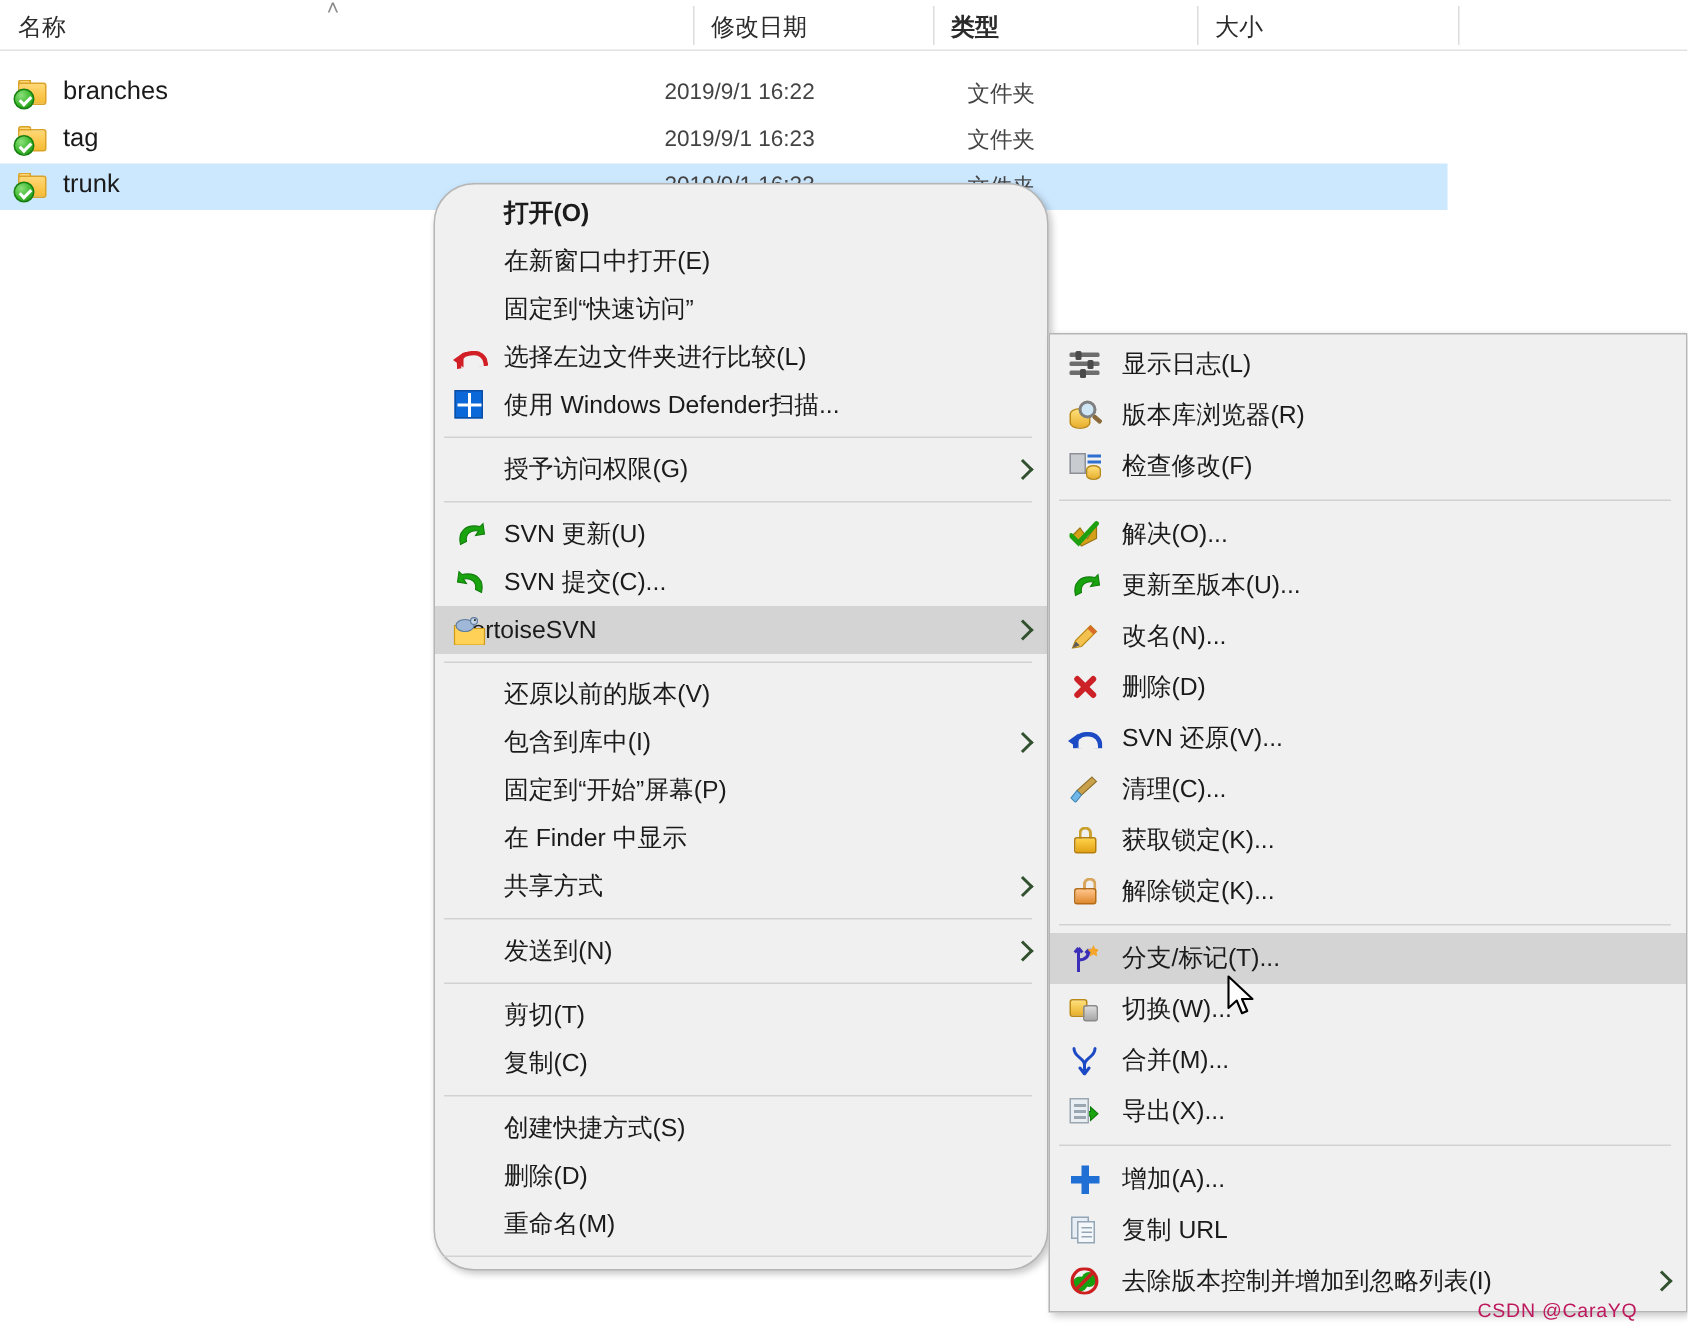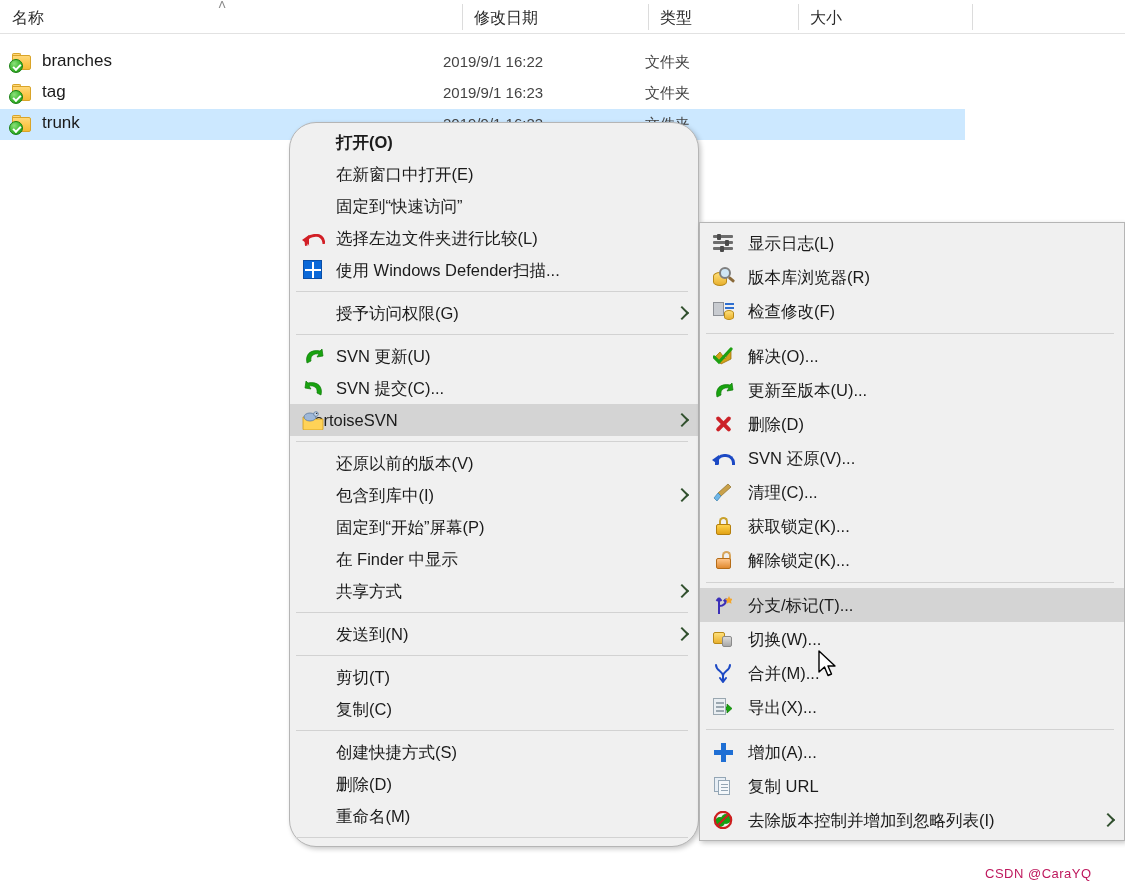--- a/index.html
+++ b/index.html
@@ -245,21 +245,21 @@
     <div class="sort-caret">˄</div>
 
     <div id="col-headers">
         <div class="col-header" style="left: 0px; width: 442px;">
           <div class="ch-label">名称</div>
         </div>
         <div class="col-header" style="left: 442px; width: 200px; margin-left: 20px;">
           <div class="ch-label">修改日期</div>
           <div class="col-sep" style="left: 0px;"></div>
         </div>
-        <div class="col-header" style="left: 648px; width: 200px;">
+        <div class="col-header" style="left: 622px; width: 200px; font-weight: bold;">
           <div class="ch-label">类型</div>
           <div class="col-sep" style="left: 0px;"></div>
         </div>
         <div class="col-header" style="left: 798px; width: 130px;">
           <div class="ch-label">大小</div>
           <div class="col-sep" style="left: 0px;"></div>
         </div>
         <div class="col-sep" style="left: 972px;"></div>
       </div>
     <div class="header-rule"></div>
@@ -453,20 +453,30 @@
           <span class="i-arrow-green">
             <svg width="20" height="18" viewBox="0 0 20 18">
               <path d="M16 3 C6 1, 1 7, 3 15 L7 13 C6 8, 10 5, 15 6 L13 9 L19 8 L18 1 Z" fill="#18a30f" stroke="#0e7a08" stroke-width="0.7"></path>
             </svg>
           </span>
         </span>
         <span class="label">更新至版本(U)...</span>
       </div>
       <div class="mi">
         <span class="ico">
+          <span class="i-pencil"><svg width="20" height="18" viewBox="0 0 20 18">
+              <path d="M2 17 L4 12 L14 2 L18 6 L8 16 Z" fill="#f2c14e" stroke="#b98a18" stroke-width="0.8"></path>
+              <path d="M13 3 L17 7" stroke="#d96b2b" stroke-width="3"></path>
+              <path d="M2 17 L4.2 12.6 L6.8 15.2 Z" fill="#5b5b5b"></path>
+            </svg></span>
+        </span>
+        <span class="label">改名(N)...</span>
+      </div>
+      <div class="mi">
+        <span class="ico">
           <span class="i-x-red"></span>
         </span>
         <span class="label">删除(D)</span>
       </div>
       <div class="mi">
         <span class="ico">
           <span class="i-undo-blue" style="left:0;top:0;width:22px;height:22px"></span>
         </span>
         <span class="label">SVN 还原(V)...</span>
       </div>

